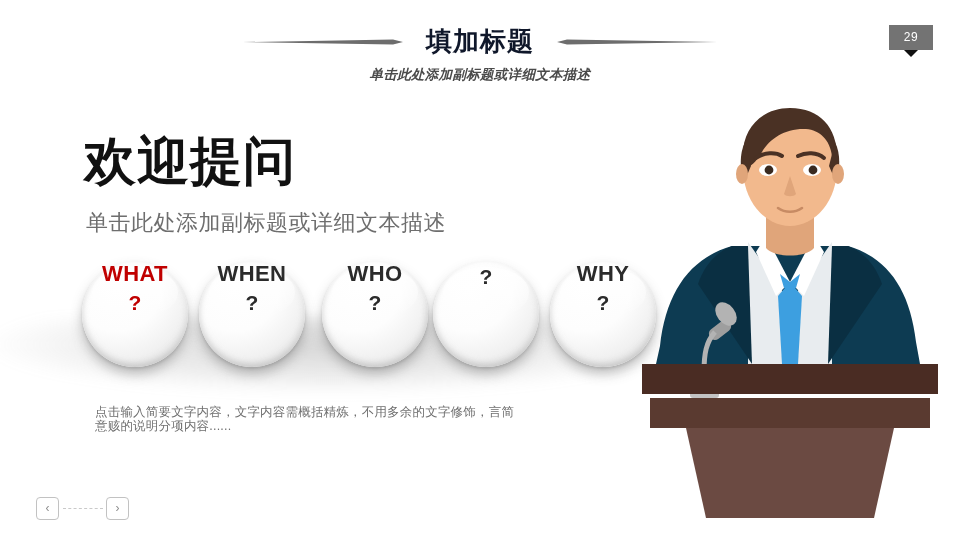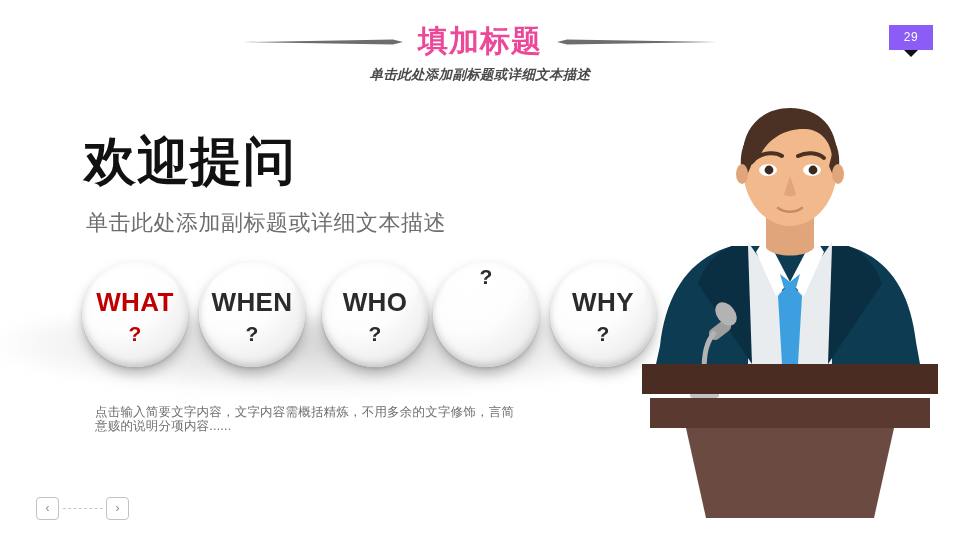--- a/index.html
+++ b/index.html
@@ -18,21 +18,21 @@
     overflow: hidden;
   }
 
   
   #page-badge {
     position: absolute;
     left: 889px;
     top: 25px;
     width: 44px;
     height: 25px;
-    background: #8b5cf6;
+    background: #737373;
     color: #ffffff;
     font-size: 12px;
     line-height: 25px;
     text-align: center;
     letter-spacing: 0.5px;
   }
   #page-badge .tail {
     position: absolute;
     left: 50%;
     bottom: -7px;
@@ -54,23 +54,23 @@
   }
   #header-row {
     position: relative;
     height: 40px;
   }
   #slide-title {
     position: absolute;
     left: 0;
     top: 0;
     width: 960px;
-    font-size: 30px;
-    font-weight: bold;
-    color: #ec4899;
+    font-size: 26px;
+    font-weight: bold;
+    color: #0f172a;
     letter-spacing: 1px;
     line-height: 38px;
   }
   .arrow-deco {
     position: absolute;
     top: 17px;
     height: 6px;
     width: 160px;
   }
   .arrow-deco.left { left: 243px; }
@@ -147,22 +147,21 @@
     top: 6%;
     width: 82%;
     height: 48%;
     border-radius: 50%;
     background: linear-gradient(to bottom, rgba(255,255,255,0.92), rgba(255,255,255,0));
     pointer-events: none;
   }
   .qcircle .word {
     position: relative;
     display: block;
-    margin-top: 26px;
-    font-size: 26px;
+    font-size: 22px;
     font-weight: bold;
     color: #2b2b2b;
     letter-spacing: 0.4px;
     z-index: 2;
   }
   .qcircle .mark {
     position: relative;
     display: block;
     margin-top: 4px;
     font-size: 21px;

